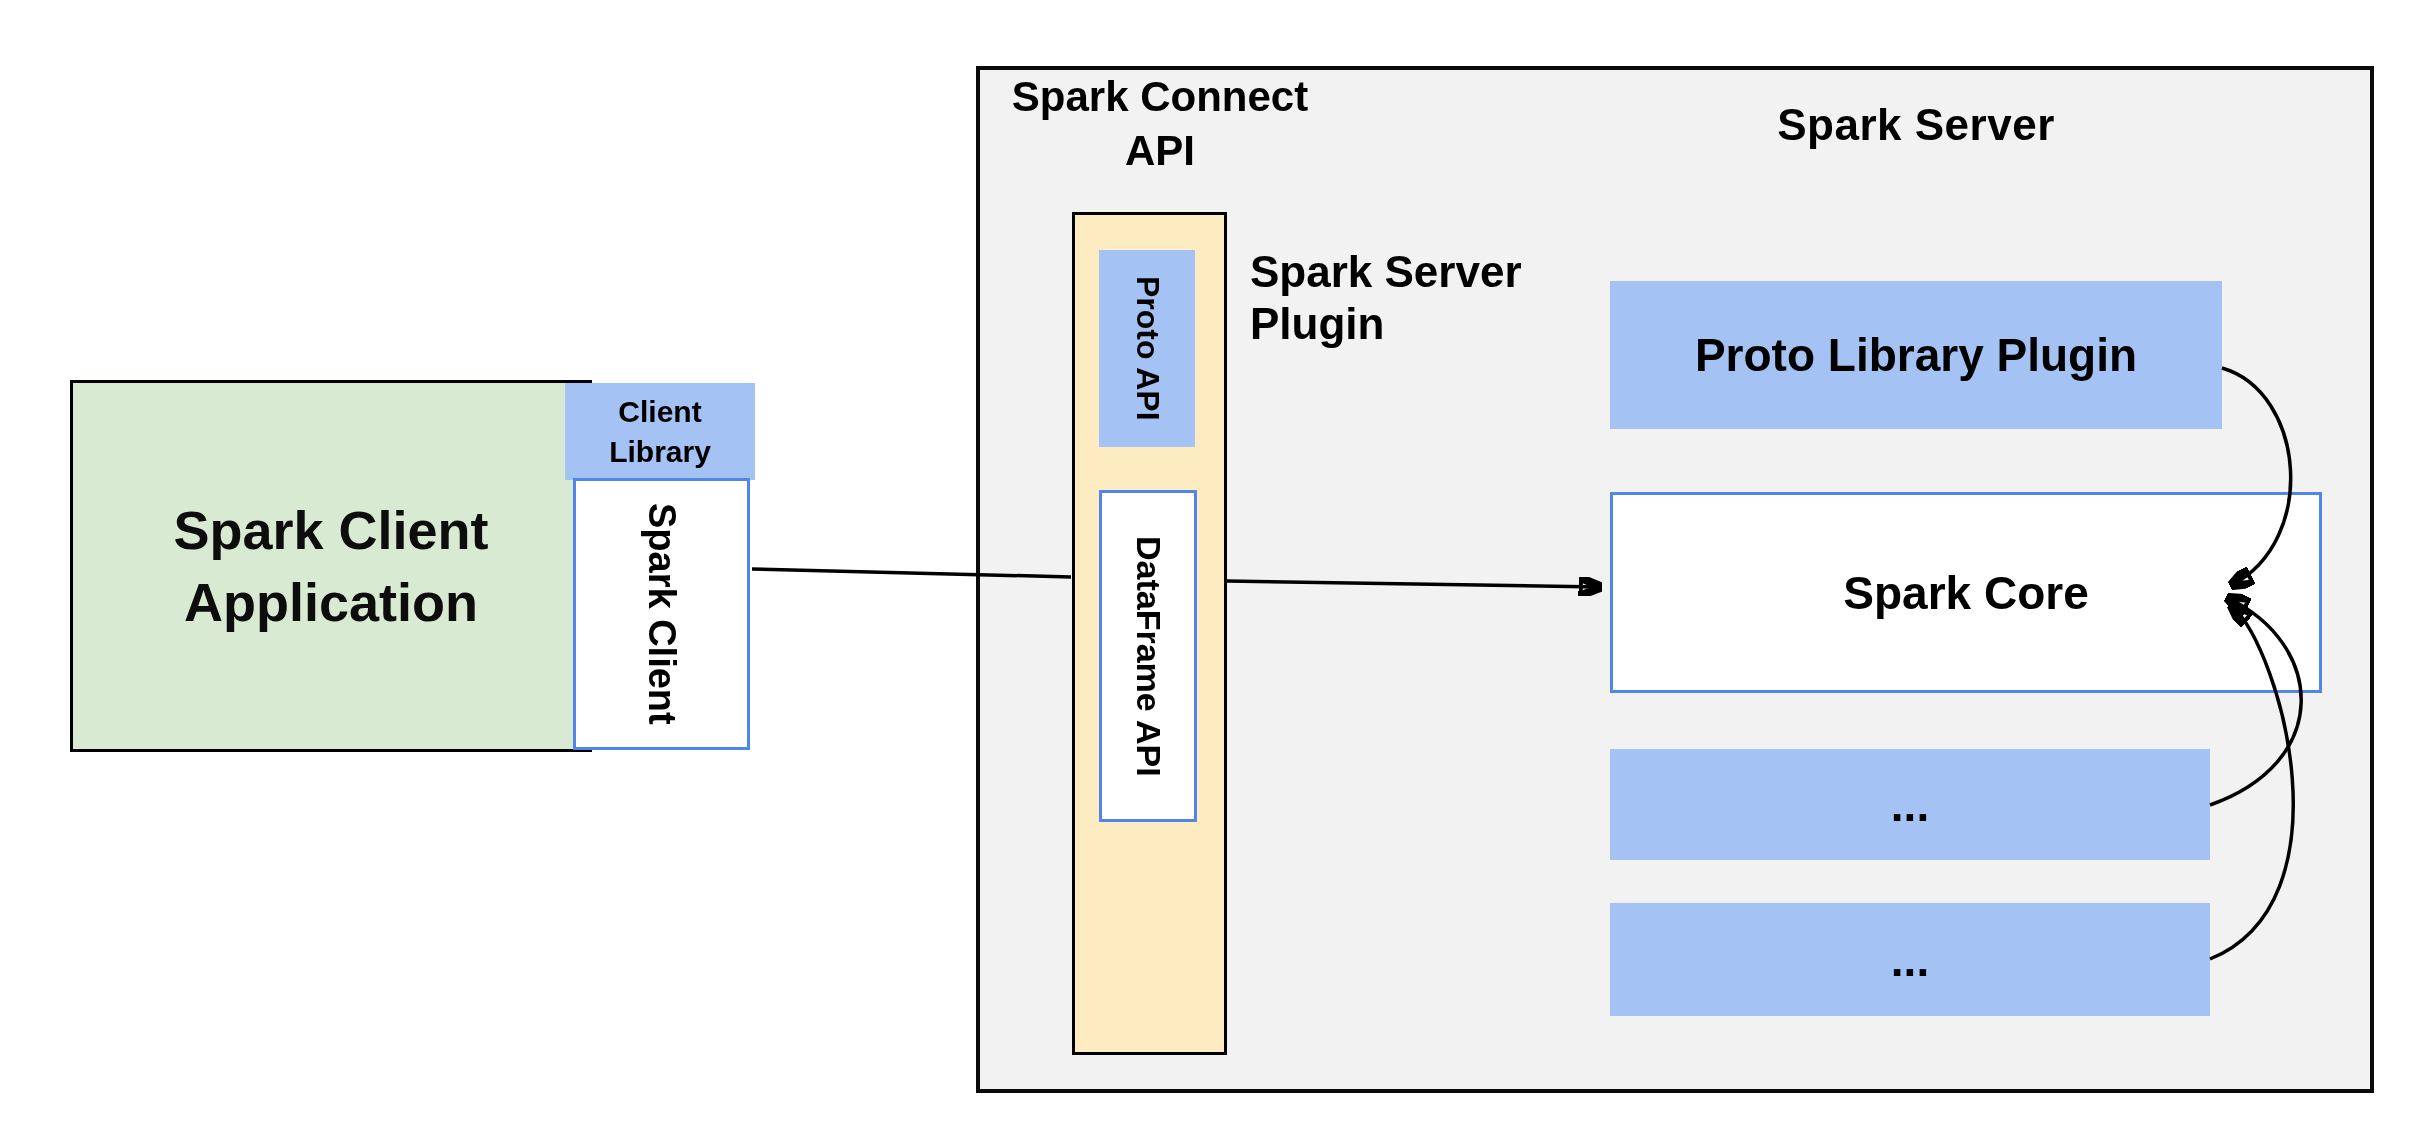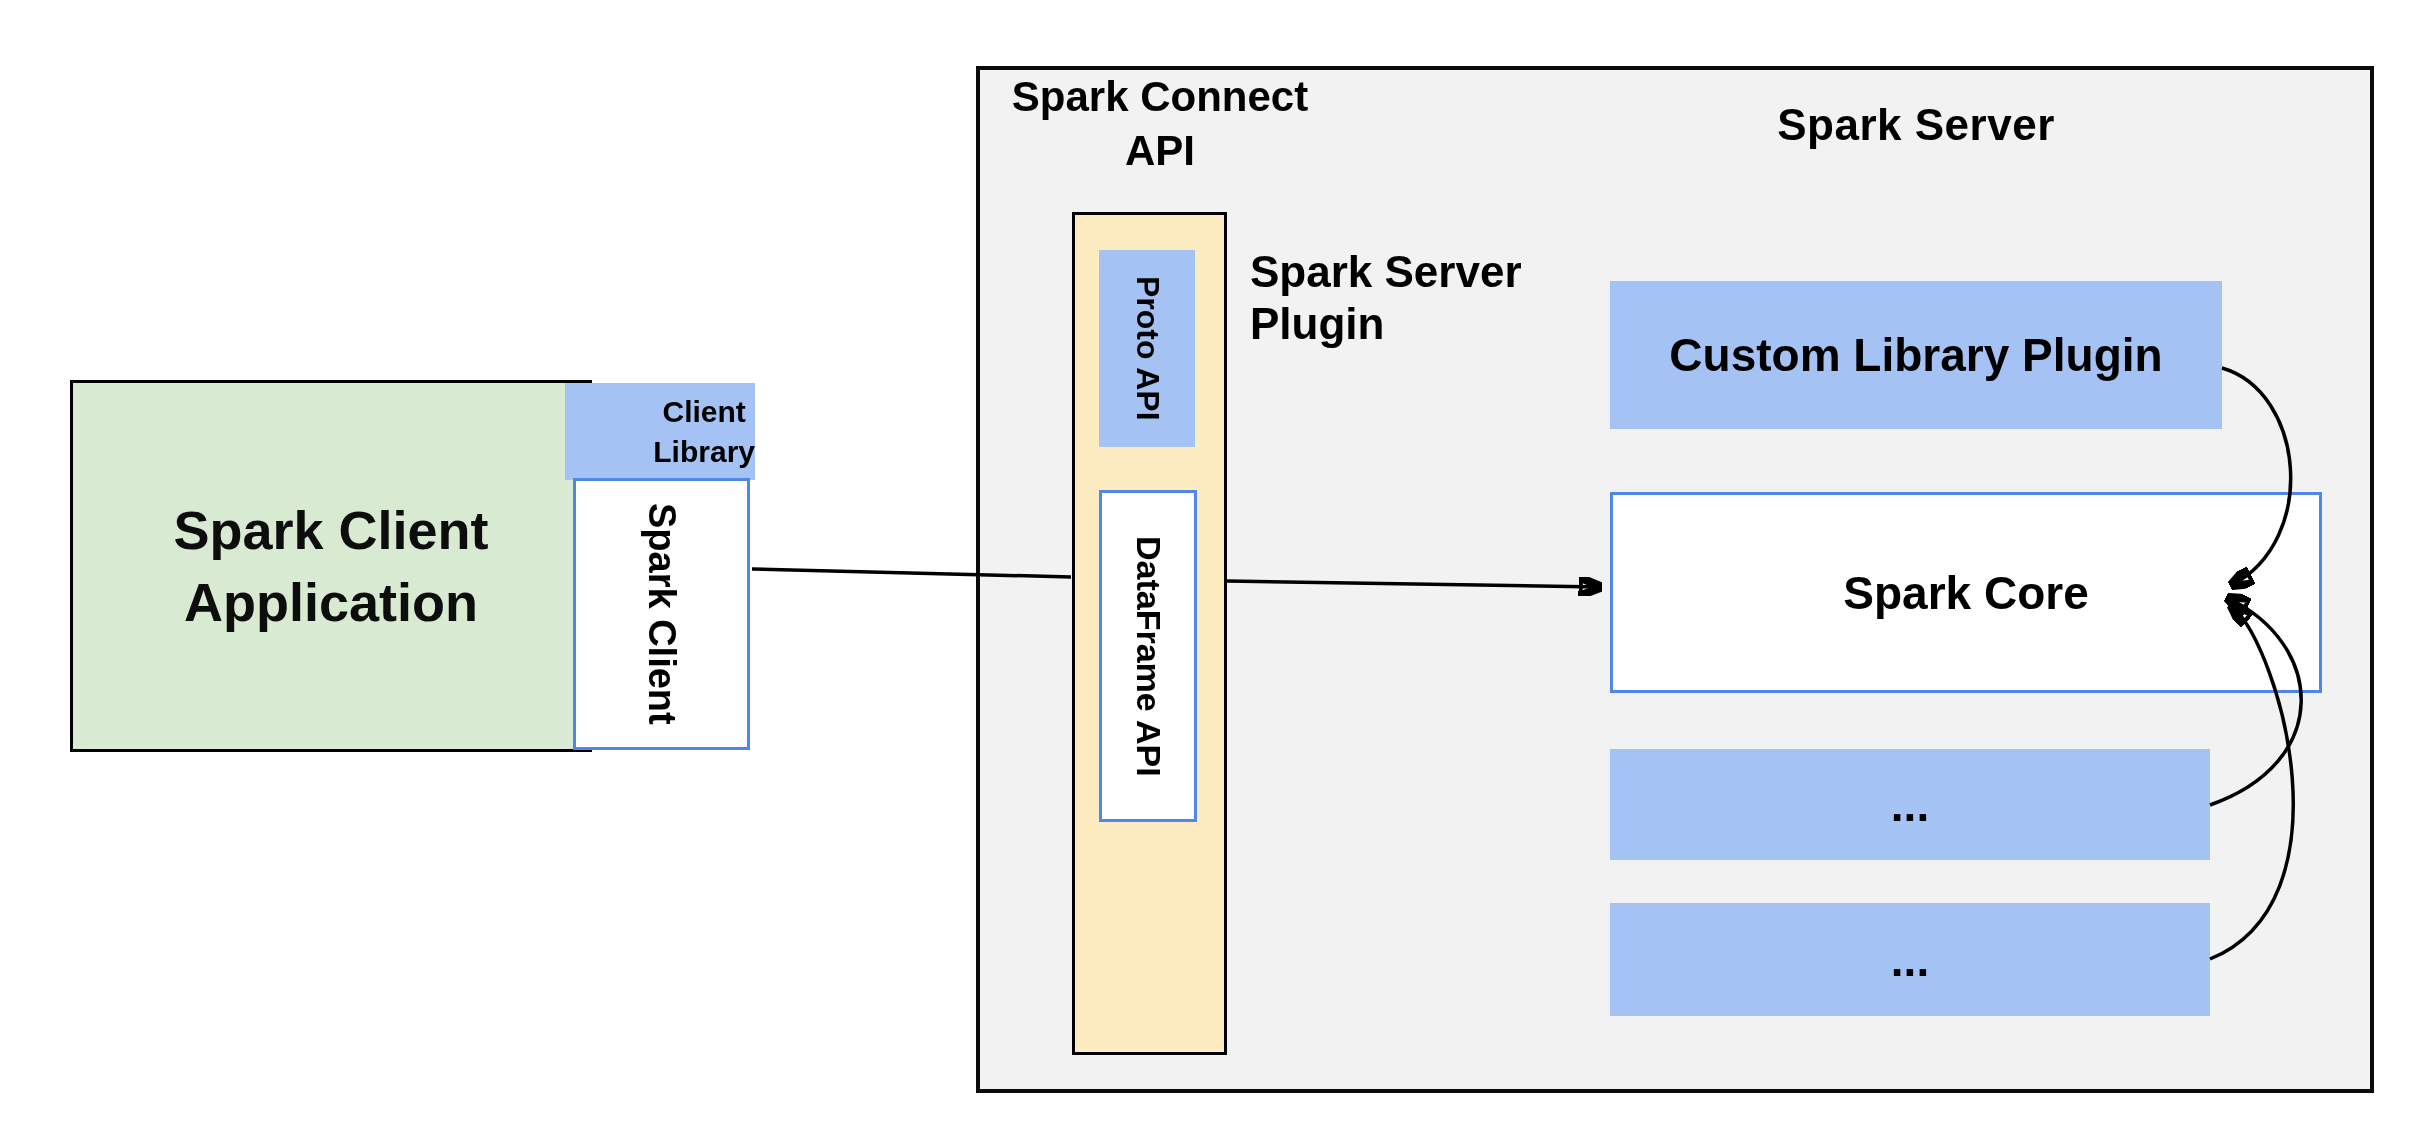--- a/index.html
+++ b/index.html
@@ -20,21 +20,21 @@
     left:70px;top:380px;width:522px;height:372px;
     background:#d9ead3;border:3px solid #000000;
     display:flex;align-items:center;justify-content:center;
   }
   .green-box .title{
     font-size:54px;line-height:72px;text-align:center;color:#0d0d0d;
   }
   .client-package{
     left:565px;top:383px;width:190px;height:97px;
     background:#a4c2f4;
-    display:flex;align-items:center;justify-content:flex-end;
+    display:flex;align-items:center;justify-content:center;
   }
   .client-package .lbl{font-size:30px;line-height:40px;text-align:center;}
   .spark-client-box{
     left:573px;top:478px;width:177px;height:272px;
     background:#ffffff;border:3px solid #4f86e8;
     display:flex;align-items:center;justify-content:center;
   }
   .vtext{
     writing-mode:vertical-rl;text-orientation:mixed;
     white-space:nowrap;
@@ -151,21 +151,21 @@
   <div class="abs dataframe-box">
     <span class="vtext">DataFrame API</span>
   </div>
 
   <div class="abs server-library-label">
     <span>Spark Server</span><br>
     <span>Plugin</span>
   </div>
 
   <div class="abs plugin-box">
-    <span>Custom Library Plugin</span>
+    <span>Proto Library Plugin</span>
   </div>
 
   <div class="abs core-box">
     <span>Spark Core</span>
   </div>
 
   <div class="abs more-box-1">
     <span>...</span>
   </div>
 

